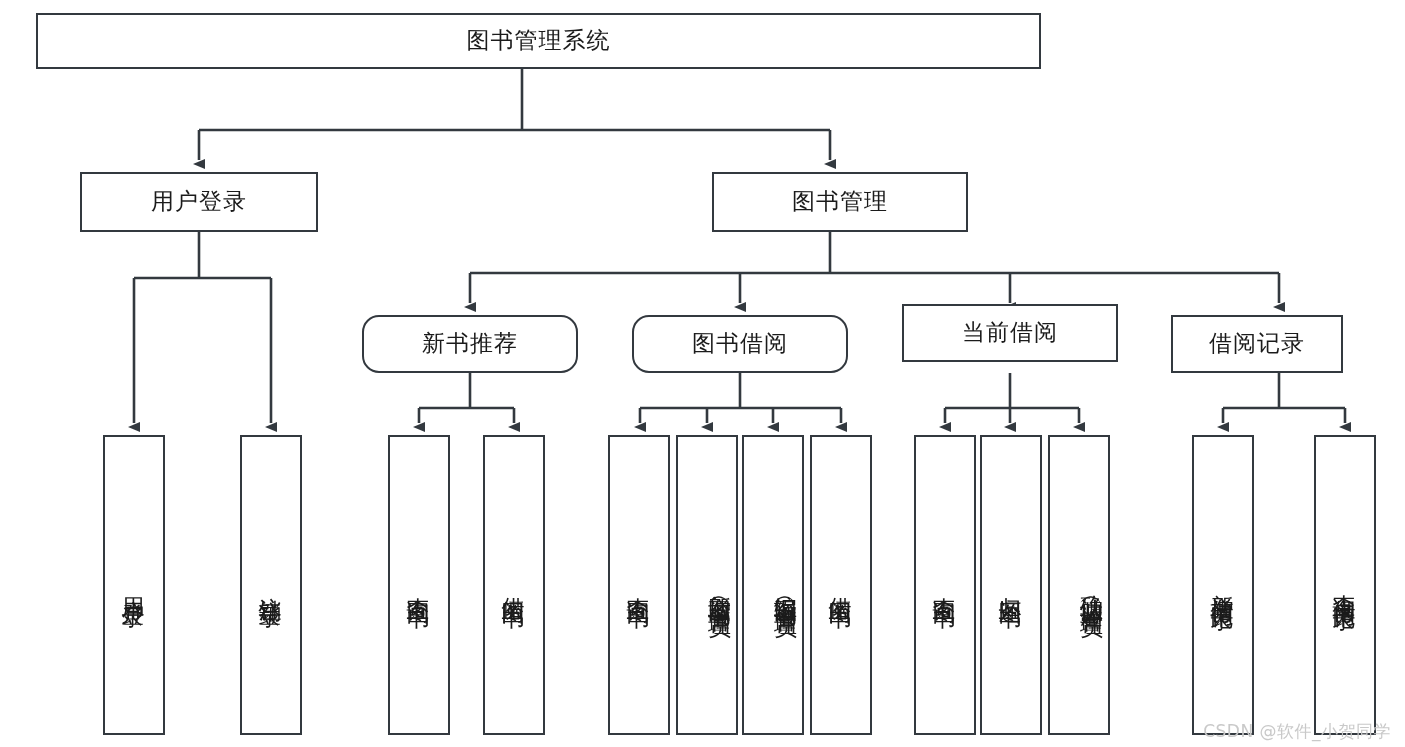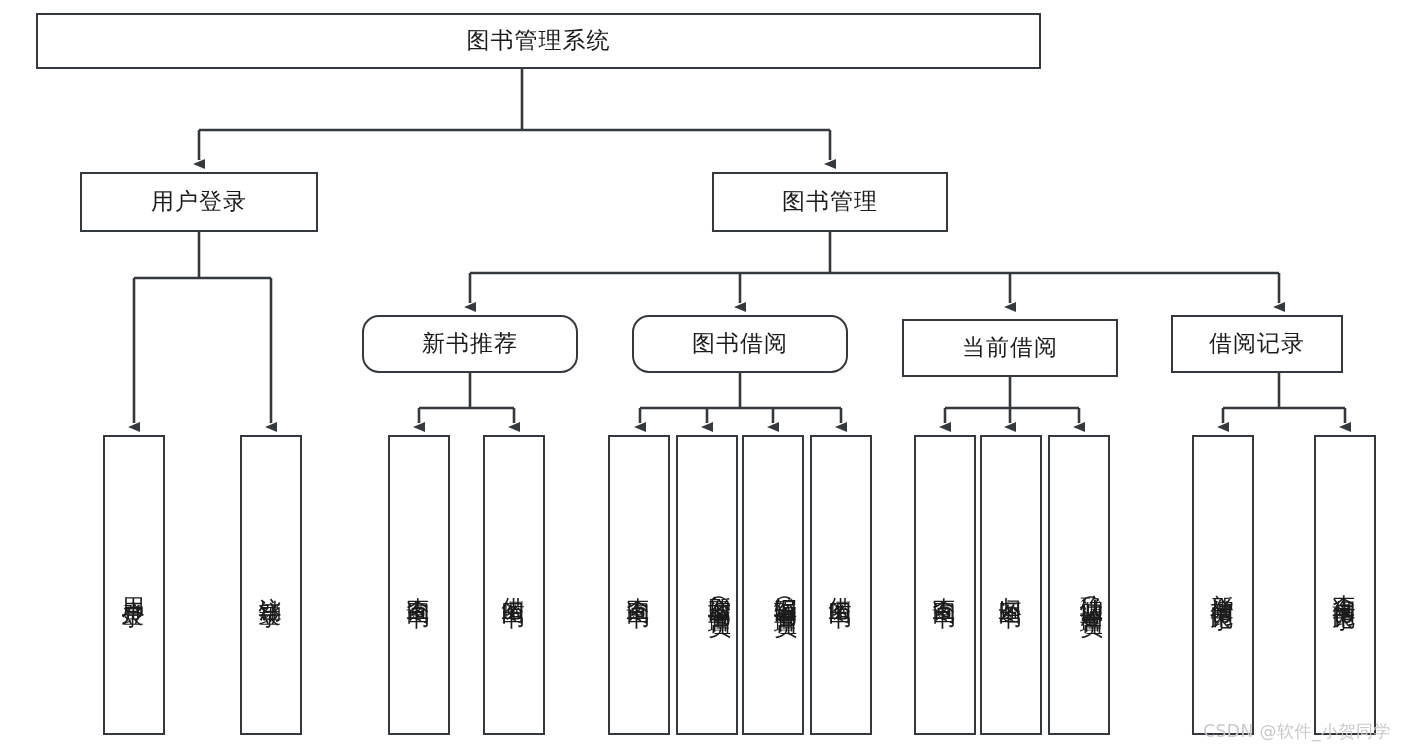--- a/index.html
+++ b/index.html
@@ -124,31 +124,31 @@
     </g>
   </svg>
 
   <div class="node horiz" style="left:20px; top:13px; width:1005px; height:56px;margin-left:16px;">
     <span class="label">图书管理系统</span>
   </div>
 
   <div class="node horiz" style="left:80px; top:172px; width:238px; height:60px;">
     <span class="label">用户登录</span>
   </div>
-  <div class="node horiz" style="left:712px; top:172px; width:236px; height:60px;">
+  <div class="node horiz" style="left:712px; top:172px; width:256px; height:60px;">
     <span class="label">图书管理</span>
   </div>
 
   <div class="node horiz" style="left:362px; top:315px; width:216px; height:58px;border-radius:17px;">
     <span class="label">新书推荐</span>
   </div>
   <div class="node horiz" style="left:632px; top:315px; width:216px; height:58px;border-radius:17px;">
     <span class="label">图书借阅</span>
   </div>
-  <div class="node horiz" style="left:902px; top:319px; width:216px; height:58px;">
+  <div class="node horiz" style="left:902px; top:304px; width:216px; height:58px;">
     <span class="label">当前借阅</span>
   </div>
   <div class="node horiz" style="left:1171px; top:315px; width:172px; height:58px;">
     <span class="label">借阅记录</span>
   </div>
 
   <div class="node vert centered" style="left:103px; top:435px; width:62px; height:300px;">
     <span class="label">用户登录</span>
   </div>
   <div class="node vert centered" style="left:240px; top:435px; width:62px; height:300px;">

